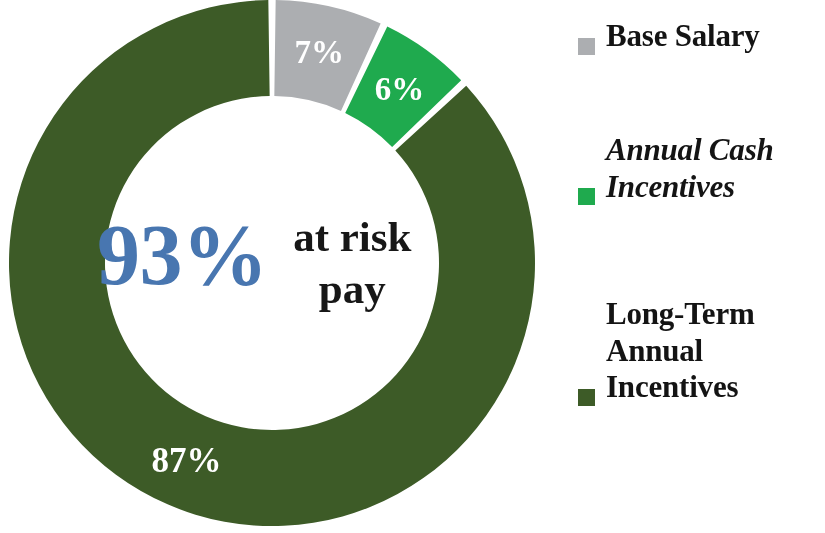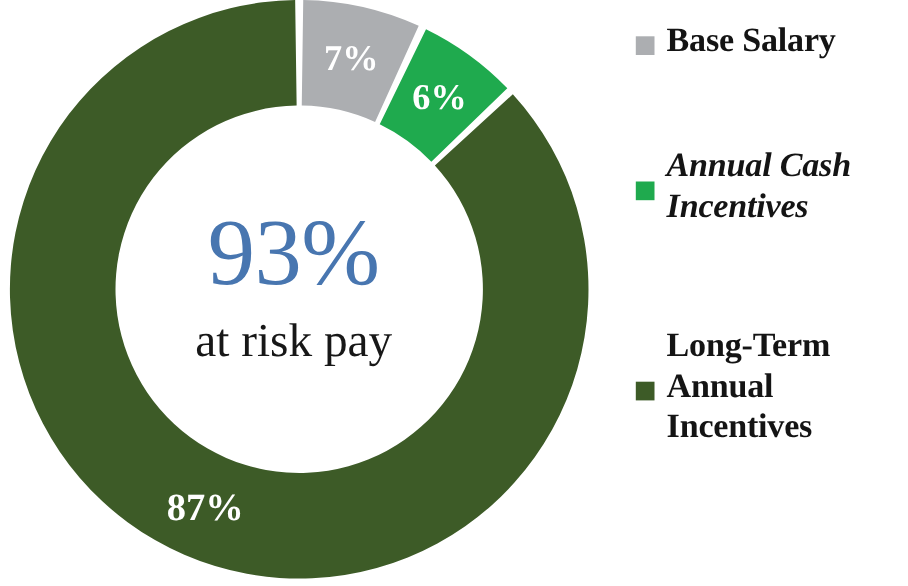--- a/index.html
+++ b/index.html
@@ -51,25 +51,25 @@
   }
 
   
   .center-text {
     position: absolute;
     left: 97px;
     top: 93px;
     width: 340px;
     height: 340px;
     display: flex;
-    flex-direction: column;
     align-items: center;
     justify-content: center;
     text-align: center;
     pointer-events: none;
+    font-weight: bold;
   }
   .center-headline {
     font-family: "Liberation Serif", "DejaVu Serif", serif;
     font-size: 86px;
     line-height: 0.95;
     color: #4876b0;
     letter-spacing: -0.5px;
     margin-bottom: 14px;
   }
   .center-sub {
@@ -86,21 +86,21 @@
     position: absolute;
     left: 578px;
     top: 0px;
     width: 247px;
     height: 533px;
   }
   .legend-item {
     position: absolute;
     left: 0;
     display: flex;
-    align-items: center;
+    align-items: flex-end;
     width: 247px;
   }
   .legend-item-0 { top: 18px; }
   .legend-item-1 { top: 132px; font-style: italic; }
   .legend-item-2 { top: 296px; }
 
   .legend-swatch {
     width: 17px;
     height: 17px;
     flex: 0 0 17px;

